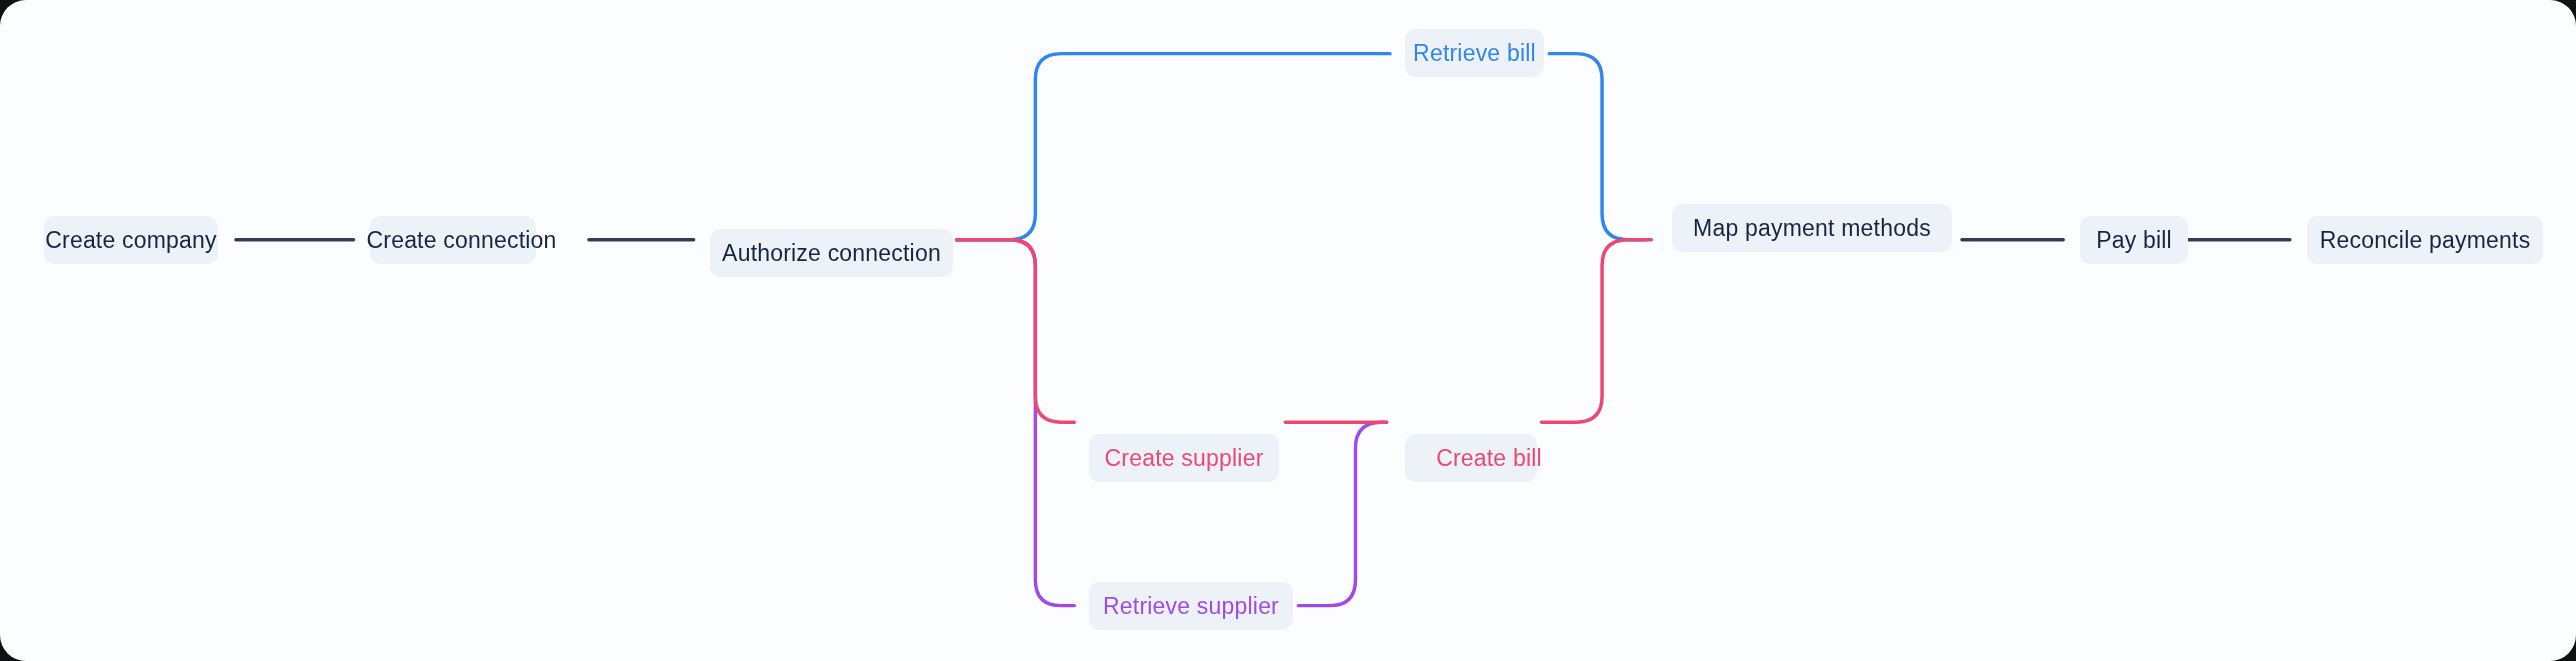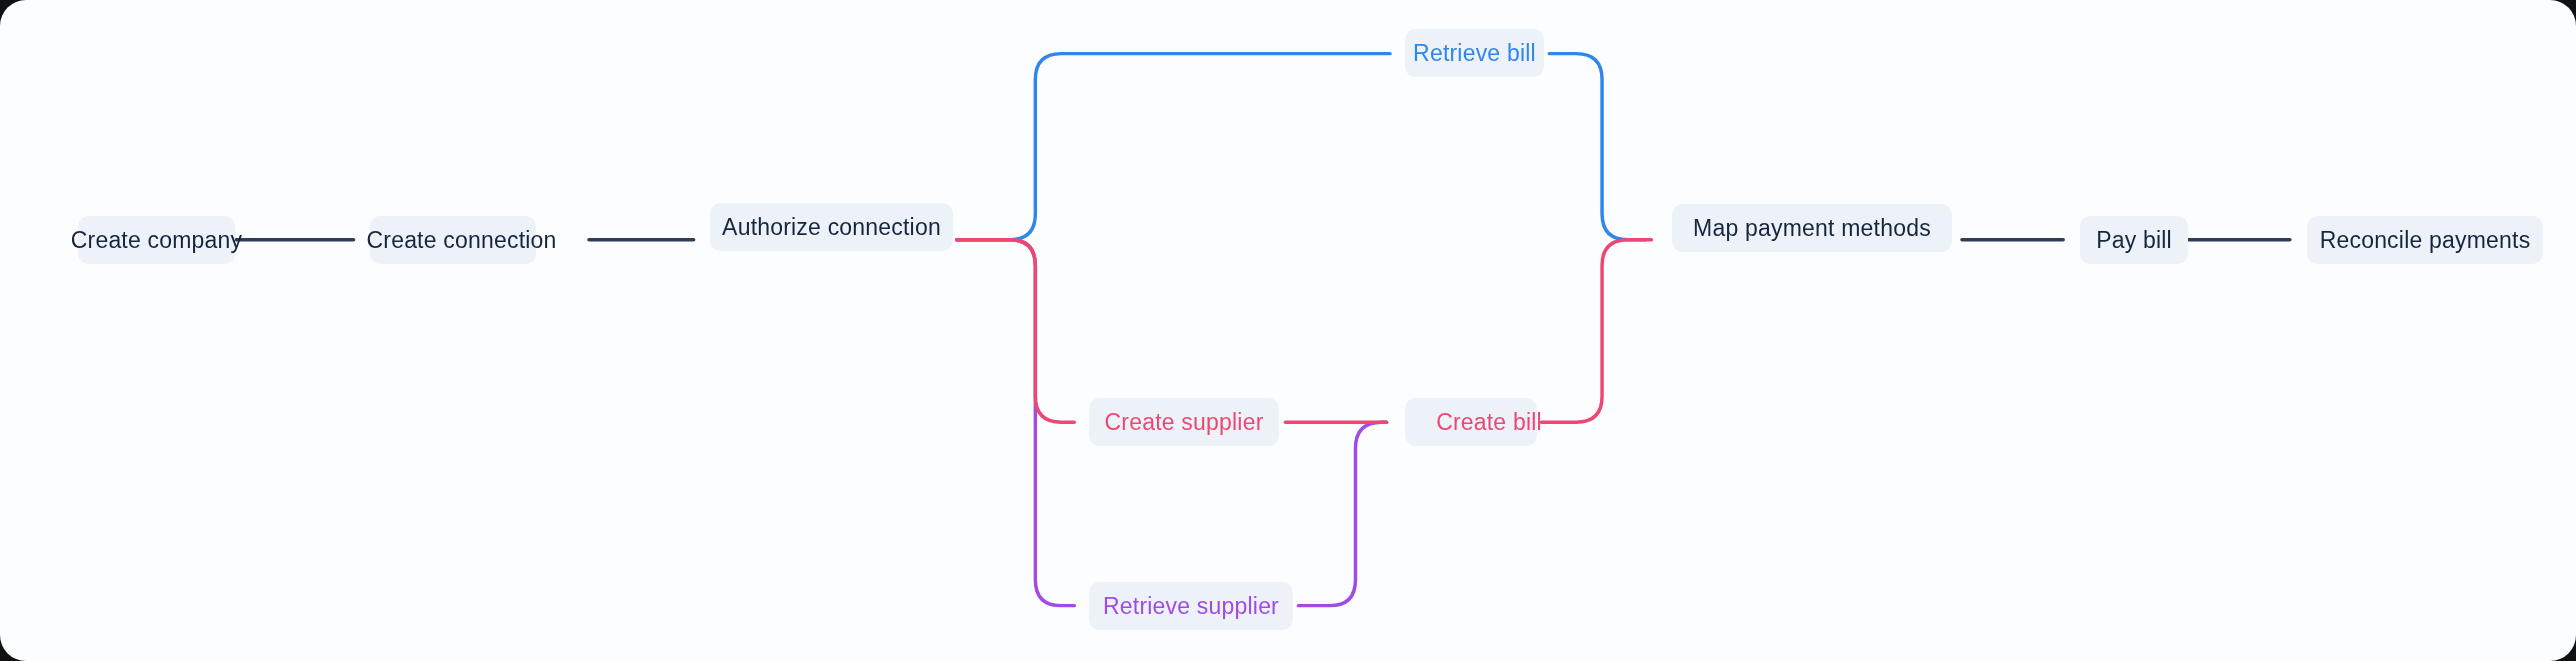--- a/index.html
+++ b/index.html
@@ -32,21 +32,21 @@
     background: #edf2f8;
     border-radius: 10.4px;
     font-size: 23px;
     font-weight: 500;
     letter-spacing: 0.2px;
     color: #16263e;
     white-space: nowrap;
     cursor: pointer;
   }
   .node--blue   { color: #2f86ec; }
-  .node--pink   { color: #ec4872; }
+  .node--pink   { color: #ec4872; margin-top: 36px; }
   .node--purple { color: #a04be6; }
 </style>
 </head>
 <body>
 
 <div class="canvas">
 
   <svg class="edges" viewBox="0 0 2976 764" xmlns="http://www.w3.org/2000/svg">
     <defs>
       <marker id="arrow-dark" viewBox="0 0 10 10" refX="6" refY="5" markerWidth="4.6" markerHeight="4.6" orient="auto" markerUnits="strokeWidth">
@@ -72,23 +72,23 @@
     <path class="stroke-pink" d="M 1105 277 H 1166 Q 1196 277 1196 307 V 458 Q 1196 488 1226 488 H 1241" marker-end="url(#arrow-pink)"></path>
     <path class="stroke-pink" d="M 1485 488 H 1602" marker-end="url(#arrow-pink)"></path>
     <path class="stroke-pink" d="M 1781 488 H 1821 Q 1851 488 1851 458 V 307 Q 1851 277 1881 277 H 1908" marker-end="url(#arrow-pink)"></path>
 
     <path class="stroke-dark" d="M 272 277 H 408" marker-end="url(#arrow-dark)"></path>
     <path class="stroke-dark" d="M 680 277 H 801" marker-end="url(#arrow-dark)"></path>
     <path class="stroke-dark" d="M 2267 277 H 2384" marker-end="url(#arrow-dark)"></path>
     <path class="stroke-dark" d="M 2527 277 H 2646" marker-end="url(#arrow-dark)"></path>
   </svg>
 
-  <div class="node" style="left:44px;   top:216px; width:157px;margin-left:34px;">Create company</div>
+  <div class="node" style="left:44px;   top:216px; width:174px;">Create company</div>
   <div class="node" style="left:370px;  top:216px; width:166px;padding-left:17px;">Create connection</div>
-  <div class="node" style="left:710px;  top:203px; width:243px;">Authorize connection</div>
+  <div class="node" style="left:710px;  top:229px; width:243px;">Authorize connection</div>
   <div class="node node--blue" style="left:1405px; top:29px;  width:139px;">Retrieve bill</div>
   <div class="node node--pink" style="left:1089px; top:398px; width:190px;">Create supplier</div>
   <div class="node node--pink" style="left:1405px; top:398px; width:132px;padding-left:36px;">Create bill</div>
   <div class="node node--purple" style="left:1089px; top:582px; width:204px;">Retrieve supplier</div>
   <div class="node" style="left:1672px; top:204px; width:280px;text-align:center;">Map payment methods</div>
   <div class="node" style="left:2080px; top:216px; width:108px;">Pay bill</div>
   <div class="node" style="left:2307px; top:216px; width:236px;">Reconcile payments</div>
 
 </div>
 

